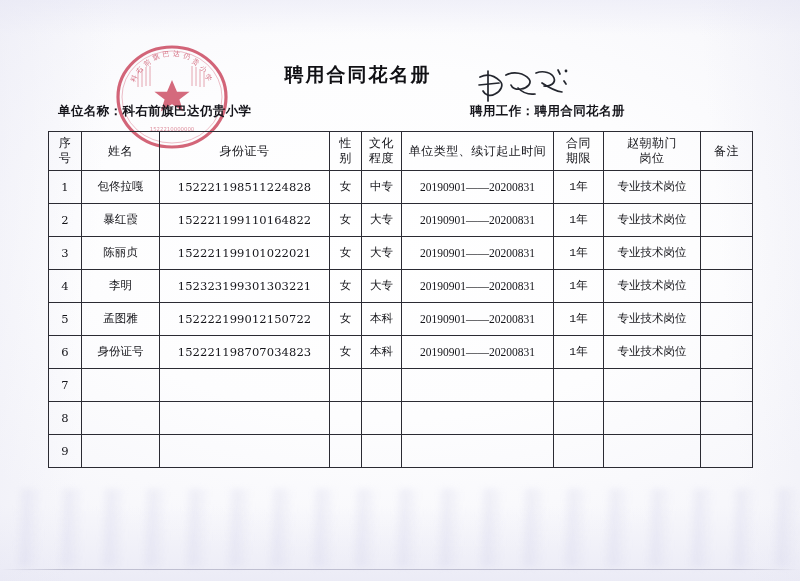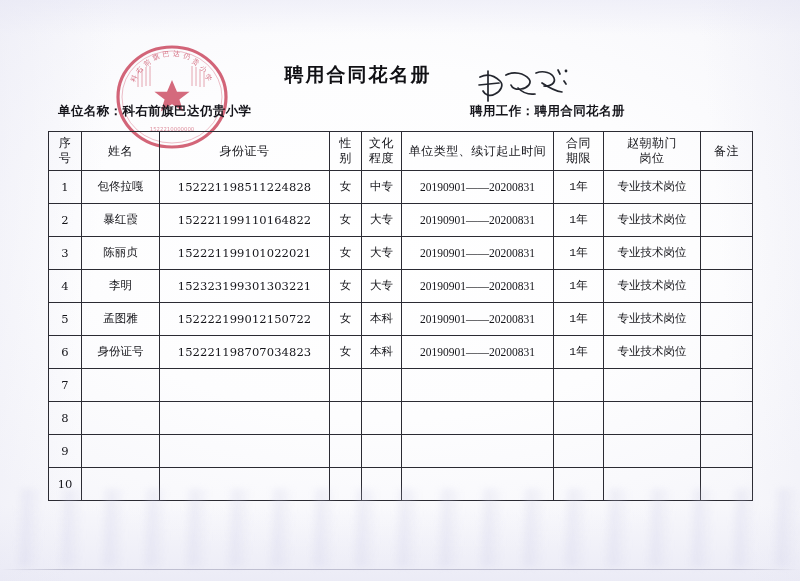--- a/index.html
+++ b/index.html
@@ -382,28 +382,17 @@
             <td class="cell-idx">9</td>
             <td class="cell-name"></td>
             <td class="cell-id"></td>
             <td class="cell-sex"></td>
             <td class="cell-edu"></td>
             <td class="cell-period"></td>
             <td class="cell-term"></td>
             <td class="cell-post"></td>
             <td class="cell-note"></td>
           </tr>
-          <tr class="row-empty">
-            <td class="cell-idx">10</td>
-            <td class="cell-name"></td>
-            <td class="cell-id"></td>
-            <td class="cell-sex"></td>
-            <td class="cell-edu"></td>
-            <td class="cell-period"></td>
-            <td class="cell-term"></td>
-            <td class="cell-post"></td>
-            <td class="cell-note"></td>
-          </tr>
         </tbody>
     </table>
   </div>
 
 </div>
 
 </body></html>

